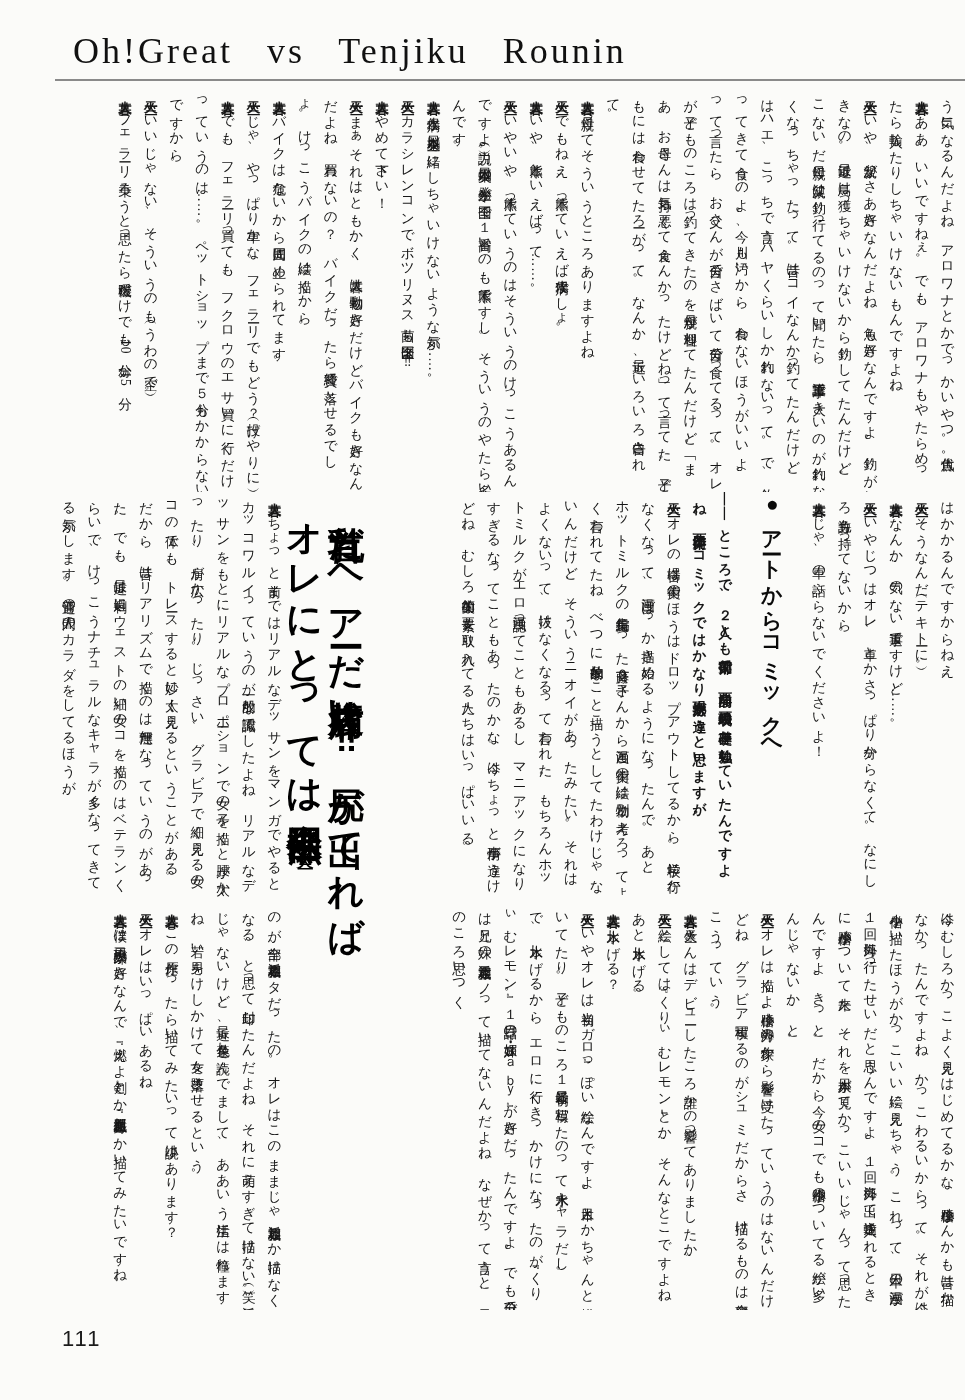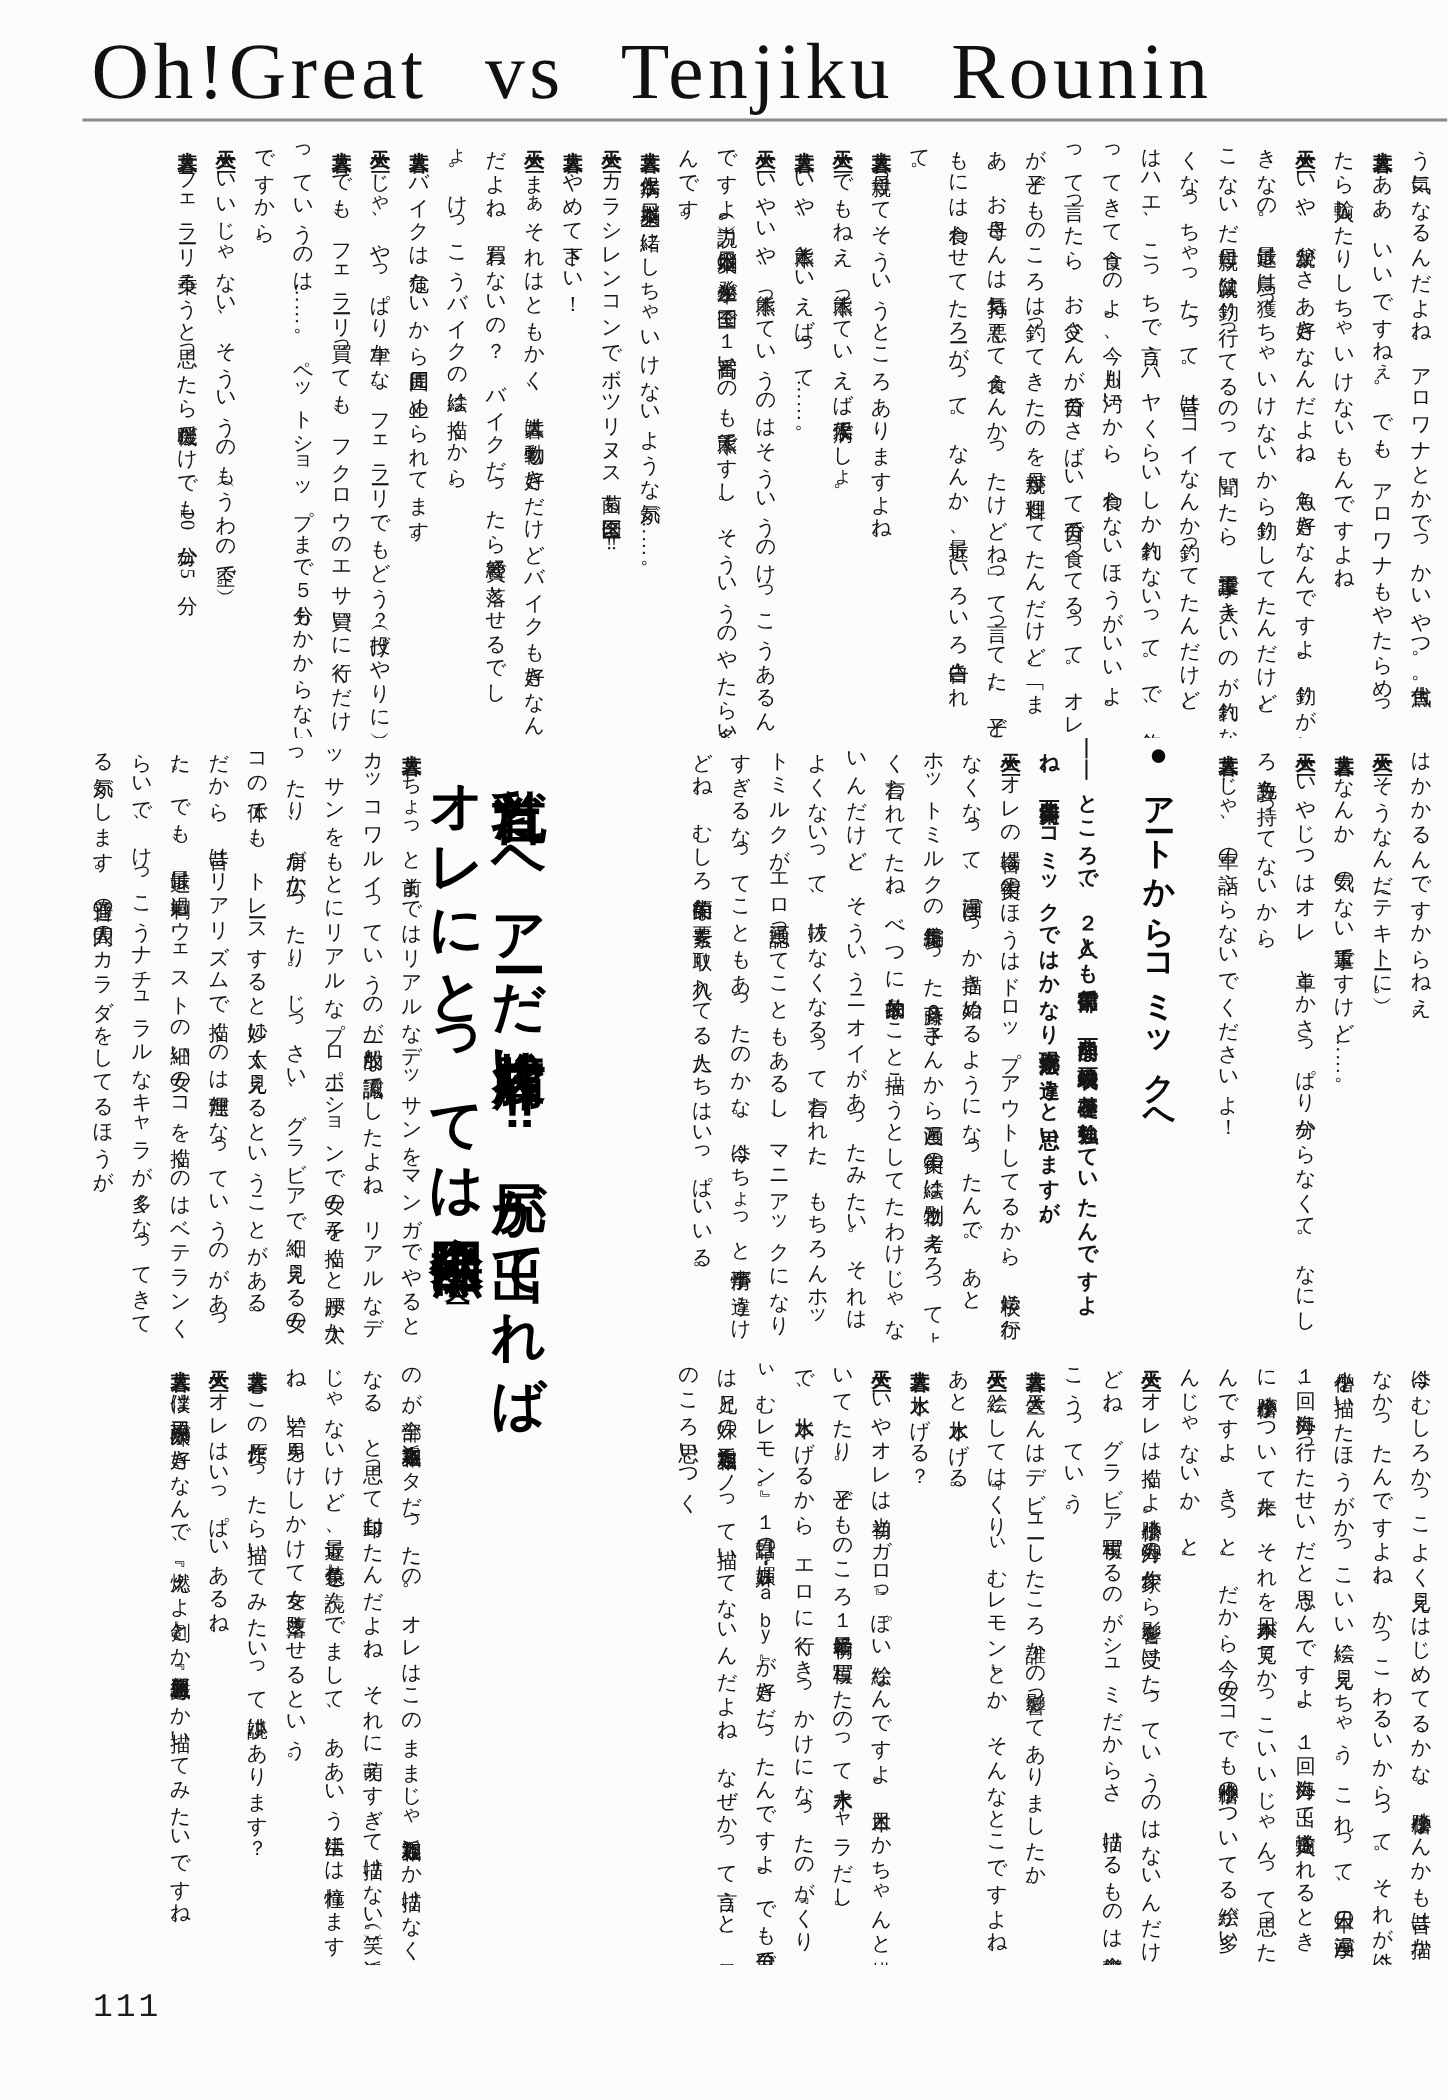--- a/index.html
+++ b/index.html
@@ -3,23 +3,23 @@
 <meta charset="utf-8">
 <style>
   html,body { margin:0; padding:0; }
   .page {
     position:relative; width:965px; height:1400px;
     background:#fbfbf9; color:#161616; overflow:hidden;
     font-family:"Liberation Serif","DejaVu Serif",serif;
   }
   
   .title {
-    position:absolute; left:57px; top:14px; margin:4px;
+    position:absolute; left:57px; top:14px; margin:16px;
     font-family:"Liberation Serif","DejaVu Serif",serif;
-    font-weight:400; font-size:53px; letter-spacing:3px; word-spacing:22px;
+    font-weight:400; font-size:36px; letter-spacing:3px; word-spacing:22px;
     white-space:nowrap; color:#111;
   }
   .title-rule {
     position:absolute; left:55px; right:0; top:79px; height:2px;
     background:#8a8a8a;
   }
   
   .band {
     position:absolute; writing-mode:vertical-rl; text-orientation:mixed;
     overflow:hidden; font-size:13.6px; letter-spacing:0.8px; line-height:25.7px;
@@ -52,21 +52,21 @@
     font-weight:900; font-size:36px; line-height:41.5px; letter-spacing:1.5px;
     color:#000;
   }
   .headline .hl-line { margin:0; }
   .headline .hl-attr {
     font-size:17px; font-weight:bold; letter-spacing:0;
   }
   
   .page-number {
     position:absolute; left:62px; top:1326px;
-    font-family:Liberation Mono, monospace;
+    font-family:Liberation Sans, sans-serif;
     font-size:22px; letter-spacing:2px; color:#1a1a1a;
   }
 </style>
 </head>
 <body>
 
 <div class="page">
 
   <h1 class="title">Oh!Great vs Tenjiku Rounin</h1>
   <div class="title-rule"></div>

